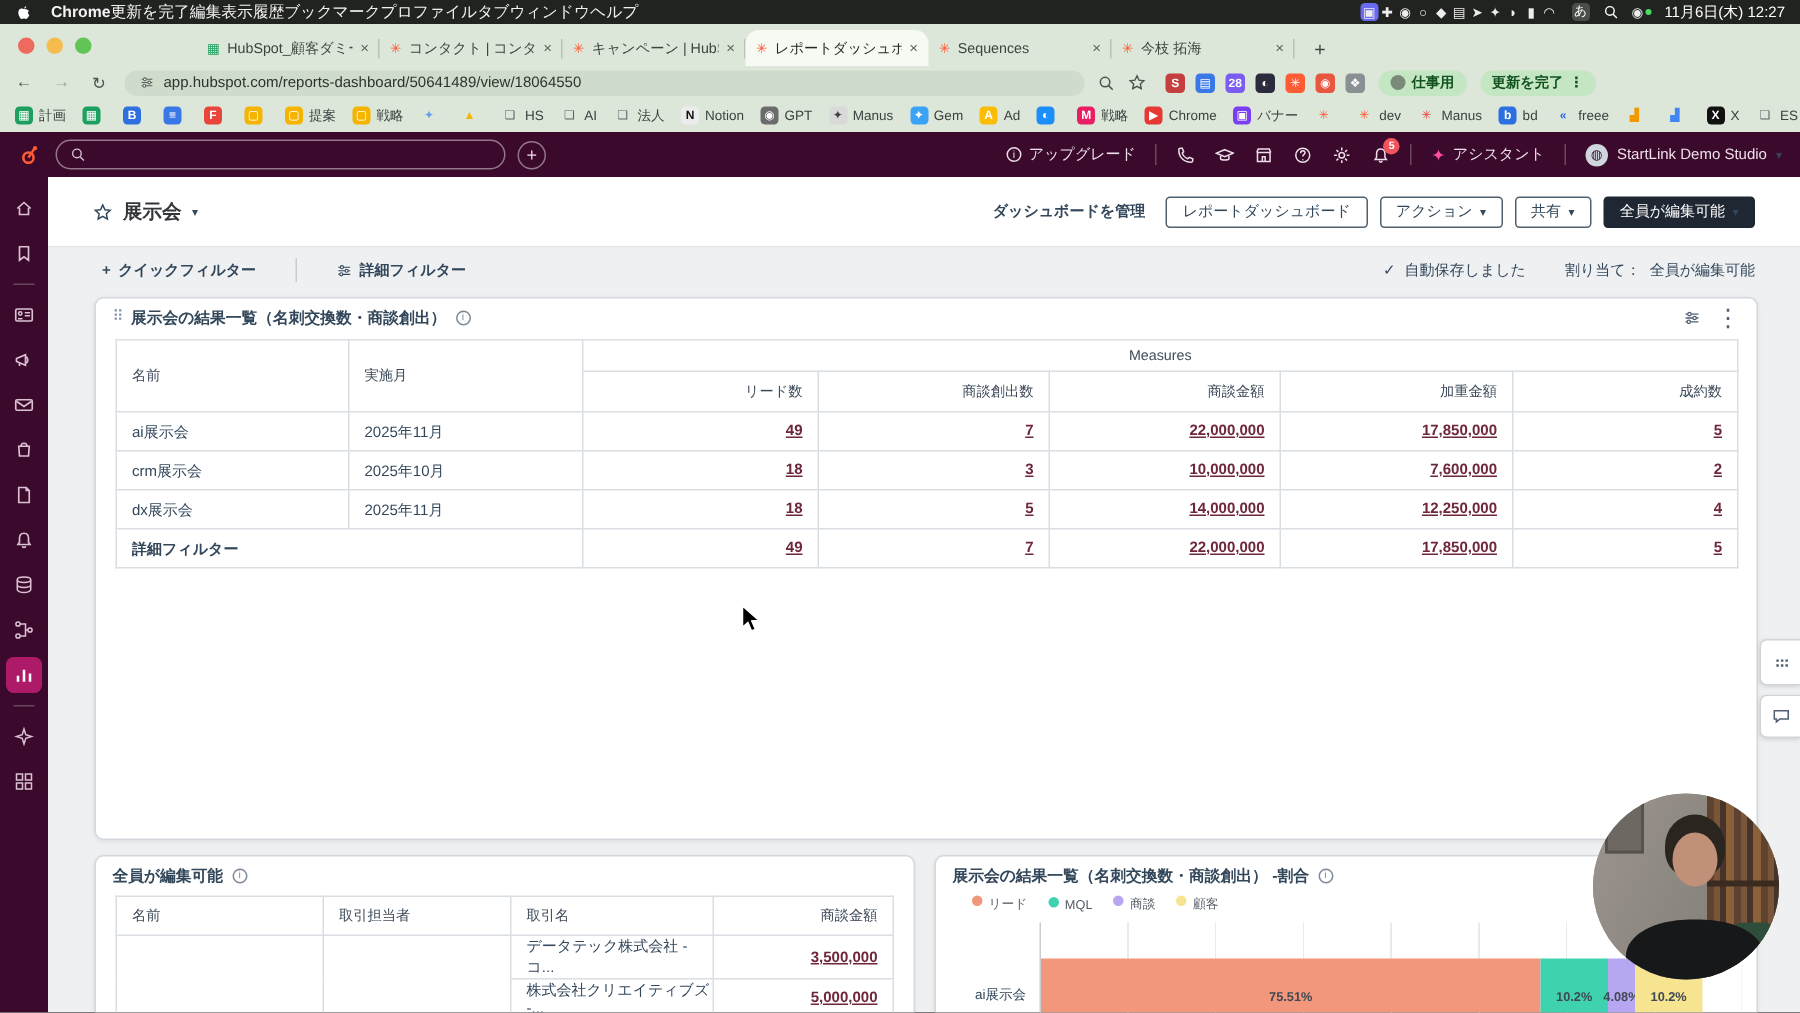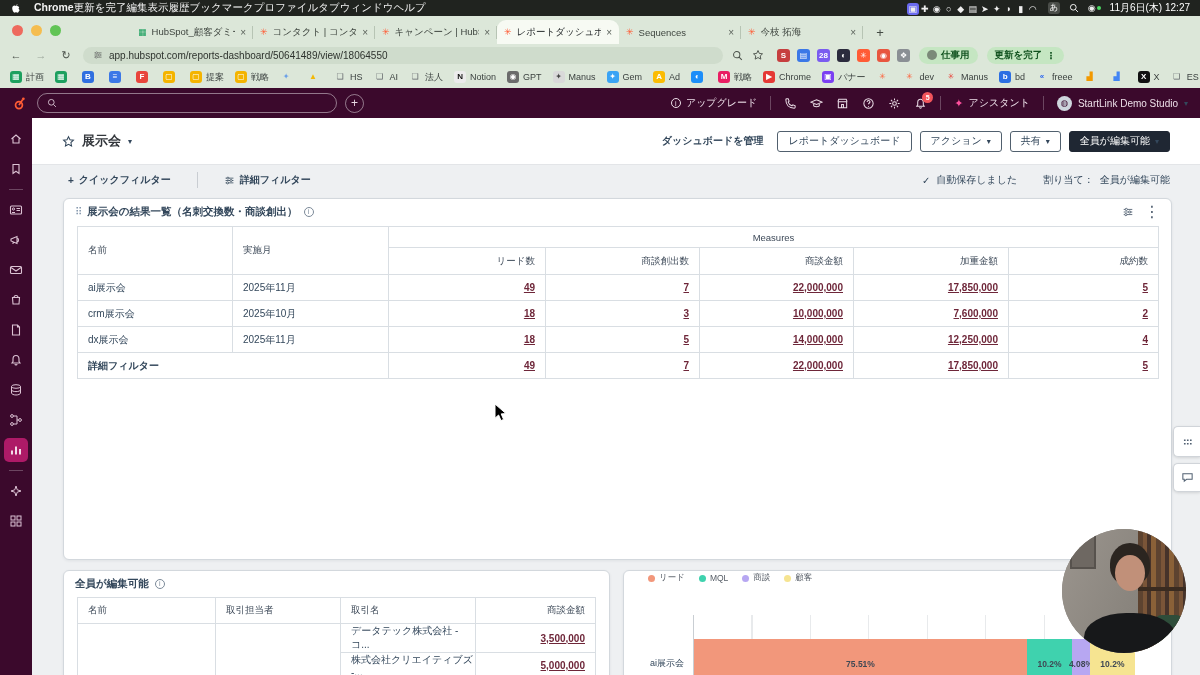--- a/index.html
+++ b/index.html
@@ -124,21 +124,21 @@
 
   
   #deals-card{ left:63px; top:570px; width:547px; height:130px; }
   table.deals{ border-collapse:collapse; margin:1px 0 0 13px; table-layout:fixed; }
   table.deals th, table.deals td{ border:1px solid #d9dee3; }
   table.deals th{ height:26px; font-size:9.5px; color:#3e4a59; font-weight:normal; }
   table.deals td{ height:26px; font-size:10px; color:#33475b; }
 
   #chart-card{ left:623px; top:570px; width:549px; height:130px; overflow:hidden; }
   .legend{ display:flex; gap:14px; align-items:center; padding-left:24px; margin-top:1px; }
-  .leg-item{ display:flex; align-items:center; gap:4px; font-size:8.5px; color:#565d66; }
+  .leg-item{ display:flex; gap:4px; font-size:8.5px; color:#565d66; }
   .leg-dot{ width:7px; height:7px; border-radius:50%; }
   .plot{ position:absolute; left:69px; top:44px; width:468px; height:86px;
     background:repeating-linear-gradient(to right,#e8eaec 0 1px,transparent 1px 58.5px); }
   .plot::before{ content:""; position:absolute; left:0; top:0; bottom:0; width:1px; background:#c9ced3; }
   .cat-label{ position:absolute; left:26px; top:86px; font-size:9px; color:#33475b; }
   .hbar{ position:absolute; left:70px; top:68px; width:441px; height:50px; display:flex; }
   .seg{ height:100%; display:flex; align-items:center; justify-content:center; }
   .seg span{ font-size:8.5px; color:#3f4854; white-space:nowrap; font-weight:bold; }
 
   
@@ -884,20 +884,24 @@
         <tr>
           <td class="tl">株式会社クリエイティブズ -...</td>
           <td class="trr"><a class="num">5,000,000</a></td>
         </tr>
 
       </tbody>
     </table>
   </div>
 
   <div class="card" id="chart-card">
+    <div class="card-head">
+      <span class="ctitle">展示会の結果一覧（名刺交換数・商談創出） -割合</span>
+      <span class="info"></span>
+    </div>
     <div class="legend">
 
         <span class="leg-item">
           <span class="leg-dot" style="background: rgb(242, 151, 123);"></span>
           <span>リード</span>
         </span>
 
         <span class="leg-item">
           <span class="leg-dot" style="background: rgb(63, 210, 174);"></span>
           <span>MQL</span>

